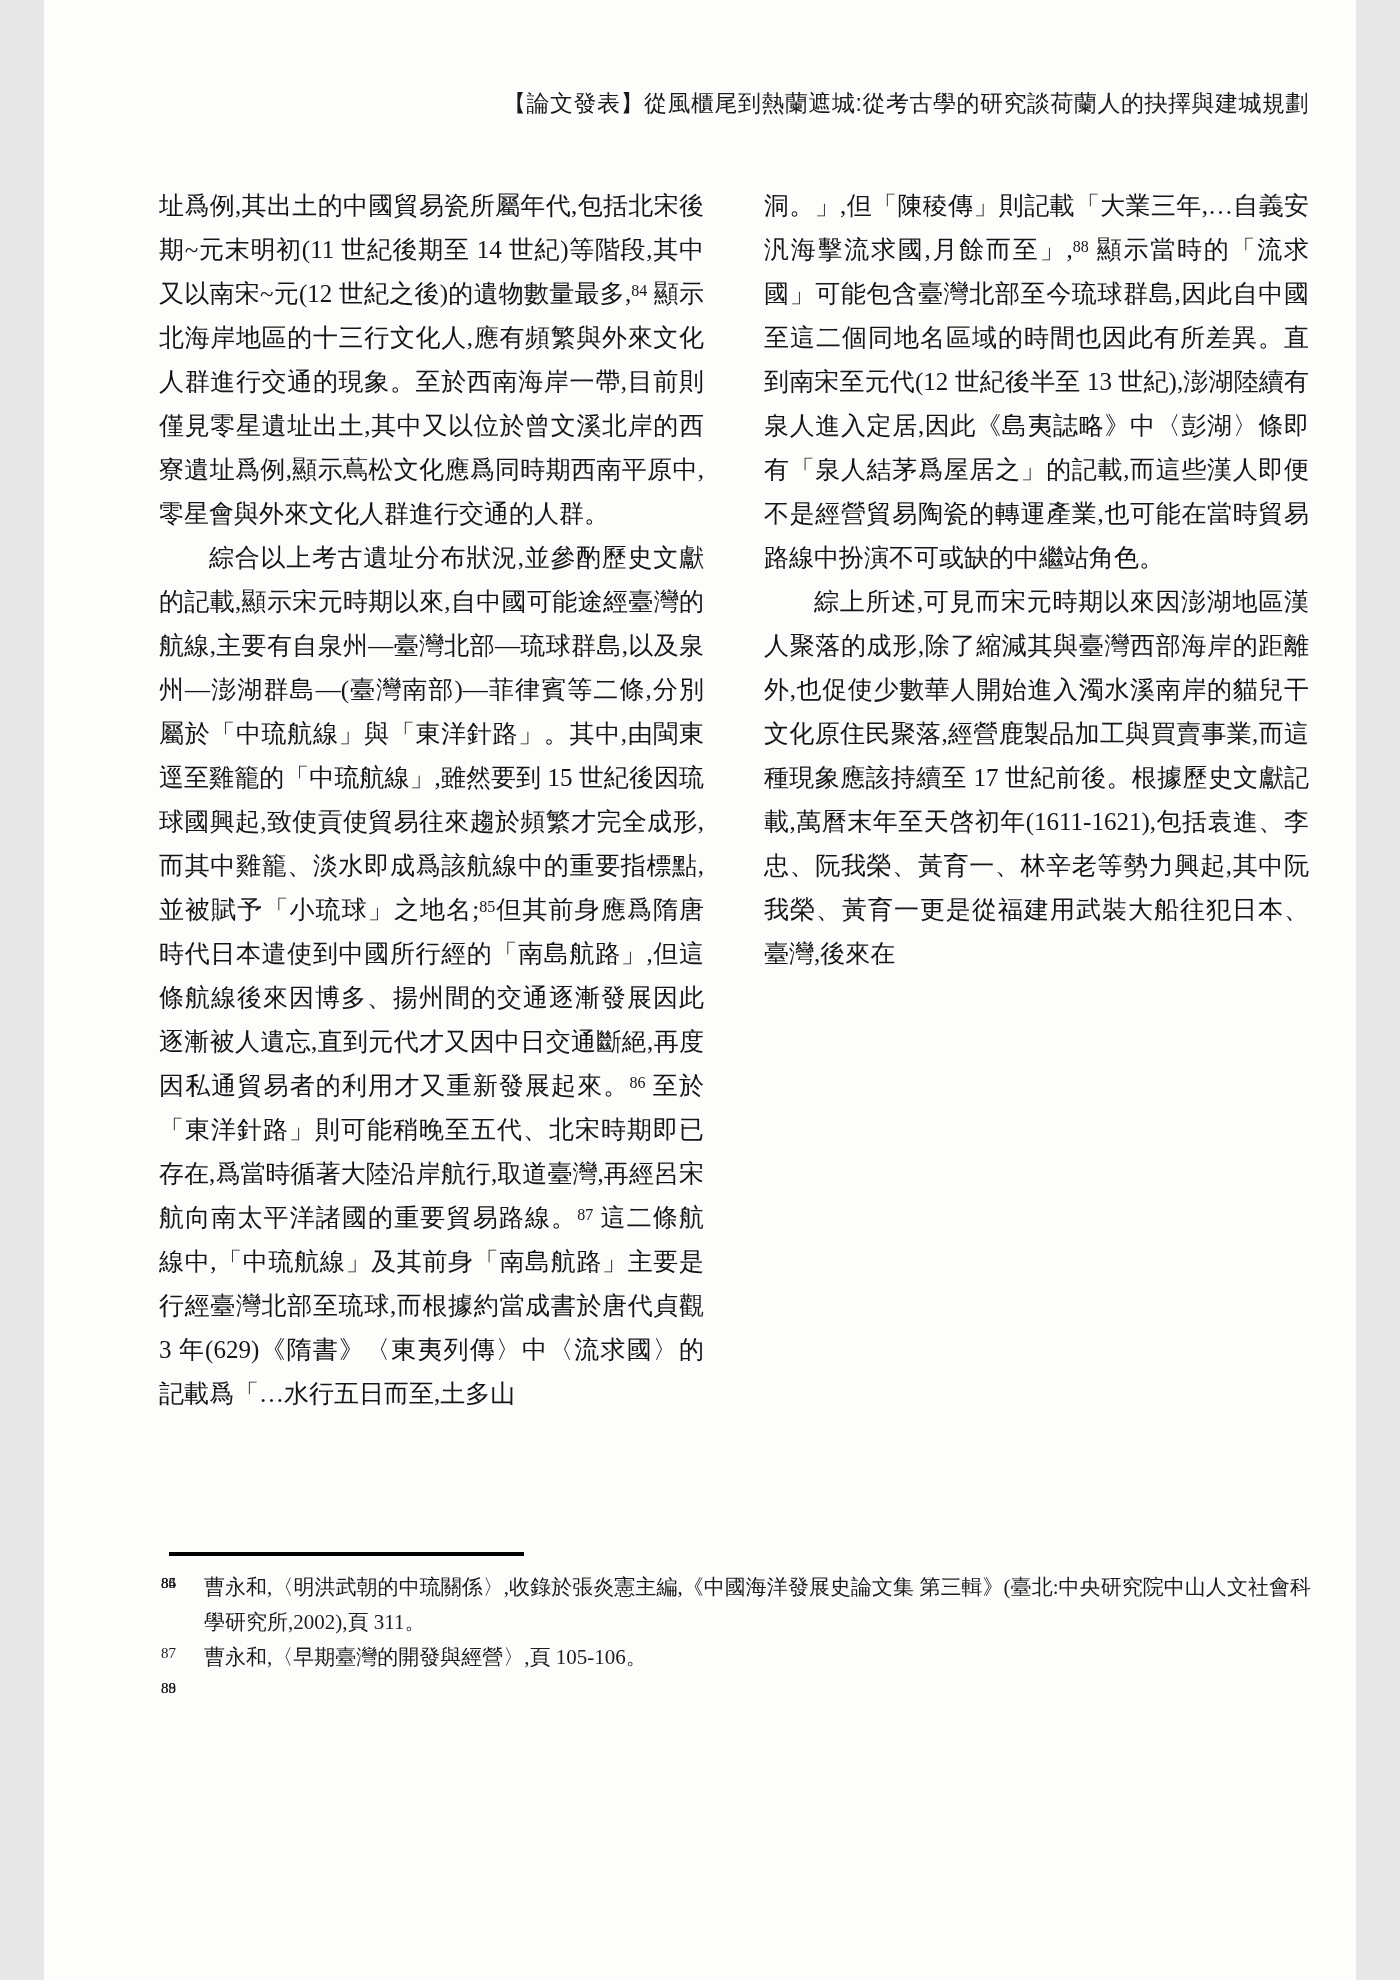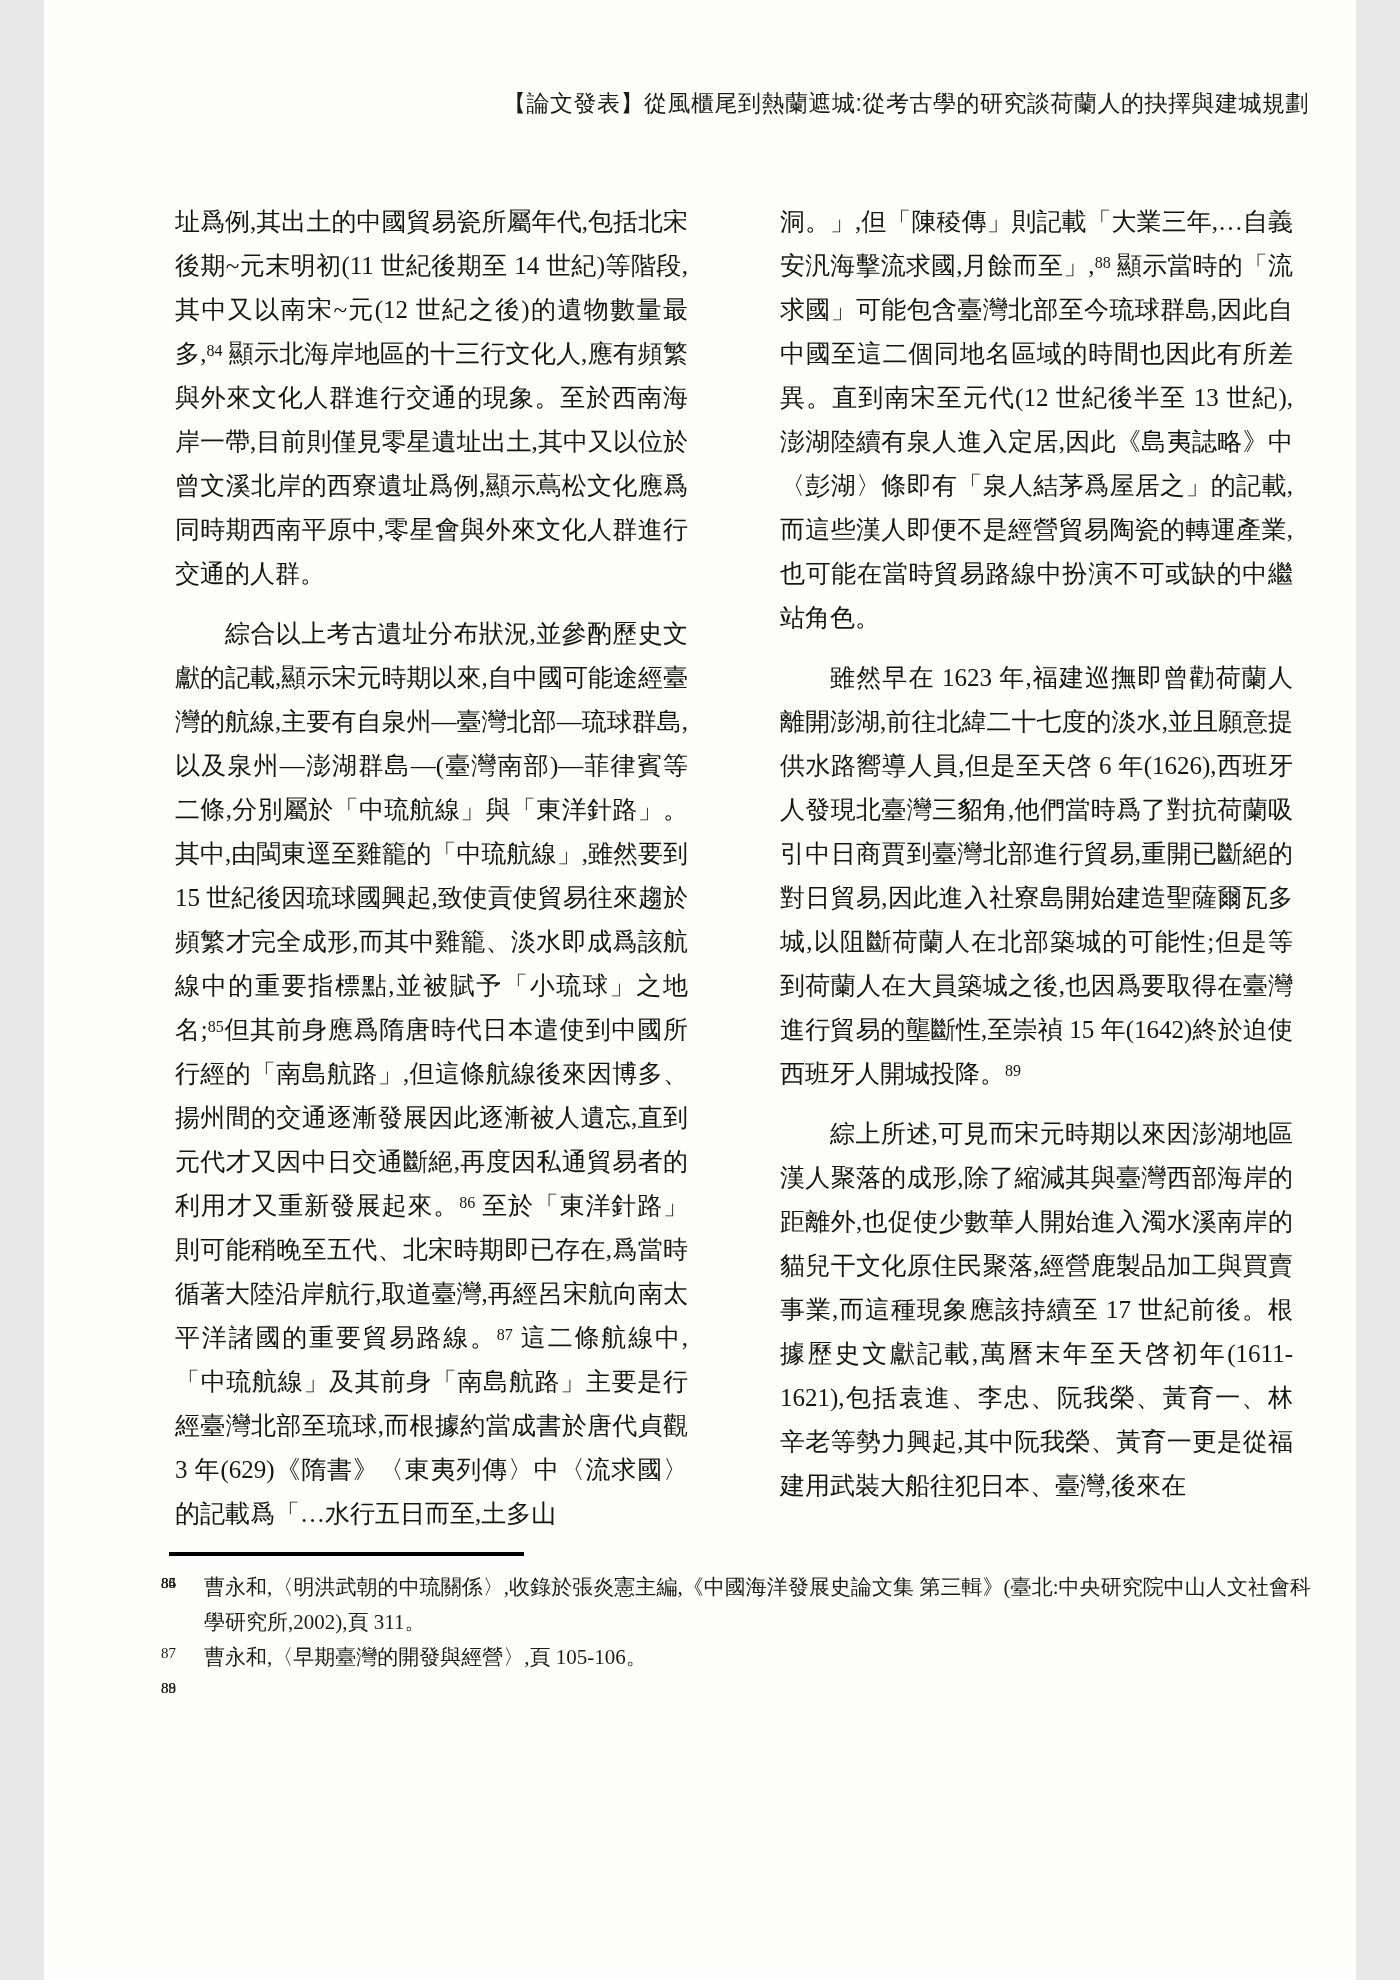--- a/index.html
+++ b/index.html
@@ -28,21 +28,21 @@
     display:flex;
     gap:60px;
   }
   .col{
     width:545px;
     font-size:25px;
     line-height:44px;
     text-align:justify;
     text-justify:inter-ideograph;
   }
-  .col p{margin:16px;}
+  .col p{margin:0;}
   .col p.indent{text-indent:2em;}
   sup.fnref{
     font-size:16px;
     line-height:0;
     vertical-align:6px;
     letter-spacing:0;
   }
   .fn-rule{
     position:absolute;
     left:125px;top:1552px;
@@ -84,21 +84,20 @@
 
   <div class="running-header">【論文發表】從風櫃尾到熱蘭遮城:從考古學的研究談荷蘭人的抉擇與建城規劃</div>
 
   <div class="columns">
     <div class="col">
       <p>址爲例,其出土的中國貿易瓷所屬年代,包括北宋後期~元末明初(11 世紀後期至 14 世紀)等階段,其中又以南宋~元(12 世紀之後)的遺物數量最多,<sup class="fnref">84</sup> 顯示北海岸地區的十三行文化人,應有頻繁與外來文化人群進行交通的現象。至於西南海岸一帶,目前則僅見零星遺址出土,其中又以位於曾文溪北岸的西寮遺址爲例,顯示蔦松文化應爲同時期西南平原中,零星會與外來文化人群進行交通的人群。</p>
       <p class="indent">綜合以上考古遺址分布狀況,並參酌歷史文獻的記載,顯示宋元時期以來,自中國可能途經臺灣的航線,主要有自泉州—臺灣北部—琉球群島,以及泉州—澎湖群島—(臺灣南部)—菲律賓等二條,分別屬於「中琉航線」與「東洋針路」。其中,由閩東逕至雞籠的「中琉航線」,雖然要到 15 世紀後因琉球國興起,致使貢使貿易往來趨於頻繁才完全成形,而其中雞籠、淡水即成爲該航線中的重要指標點,並被賦予「小琉球」之地名;<sup class="fnref">85</sup>但其前身應爲隋唐時代日本遣使到中國所行經的「南島航路」,但這條航線後來因博多、揚州間的交通逐漸發展因此逐漸被人遺忘,直到元代才又因中日交通斷絕,再度因私通貿易者的利用才又重新發展起來。<sup class="fnref">86</sup> 至於「東洋針路」則可能稍晚至五代、北宋時期即已存在,爲當時循著大陸沿岸航行,取道臺灣,再經呂宋航向南太平洋諸國的重要貿易路線。<sup class="fnref">87</sup> 這二條航線中,「中琉航線」及其前身「南島航路」主要是行經臺灣北部至琉球,而根據約當成書於唐代貞觀 3 年(629)《隋書》〈東夷列傳〉中〈流求國〉的記載爲「…水行五日而至,土多山</p>
     </div>
     <div class="col">
       <p>洞。」,但「陳稜傳」則記載「大業三年,…自義安汎海擊流求國,月餘而至」,<sup class="fnref">88</sup> 顯示當時的「流求國」可能包含臺灣北部至今琉球群島,因此自中國至這二個同地名區域的時間也因此有所差異。直到南宋至元代(12 世紀後半至 13 世紀),澎湖陸續有泉人進入定居,因此《島夷誌略》中〈彭湖〉條即有「泉人結茅爲屋居之」的記載,而這些漢人即便不是經營貿易陶瓷的轉運產業,也可能在當時貿易路線中扮演不可或缺的中繼站角色。</p>
-      <p class="indent">雖然早在 1623 年,福建巡撫即曾勸荷蘭人離開澎湖,前往北緯二十七度的淡水,並且願意提供水路嚮導人員,但是至天啓 6 年(1626),西班牙人發現北臺灣三貂角,他們當時爲了對抗荷蘭吸引中日商賈到臺灣北部進行貿易,重開已斷絕的對日貿易,因此進入社寮島開始建造聖薩爾瓦多城,以阻斷荷蘭人在北部築城的可能性;但是等到荷蘭人在大員築城之後,也因爲要取得在臺灣進行貿易的壟斷性,至崇禎 15 年(1642)終於迫使西班牙人開城投降。<sup class="fnref">89</sup></p>
       <p class="indent">綜上所述,可見而宋元時期以來因澎湖地區漢人聚落的成形,除了縮減其與臺灣西部海岸的距離外,也促使少數華人開始進入濁水溪南岸的貓兒干文化原住民聚落,經營鹿製品加工與買賣事業,而這種現象應該持續至 17 世紀前後。根據歷史文獻記載,萬曆末年至天啓初年(1611-1621),包括袁進、李忠、阮我榮、黃育一、林辛老等勢力興起,其中阮我榮、黃育一更是從福建用武裝大船往犯日本、臺灣,後來在</p>
     </div>
   </div>
 
   <div class="fn-rule"></div>
 
   <div class="footnotes">
     <div class="fn">
       <span class="fn-num">84</span>
     </div>

